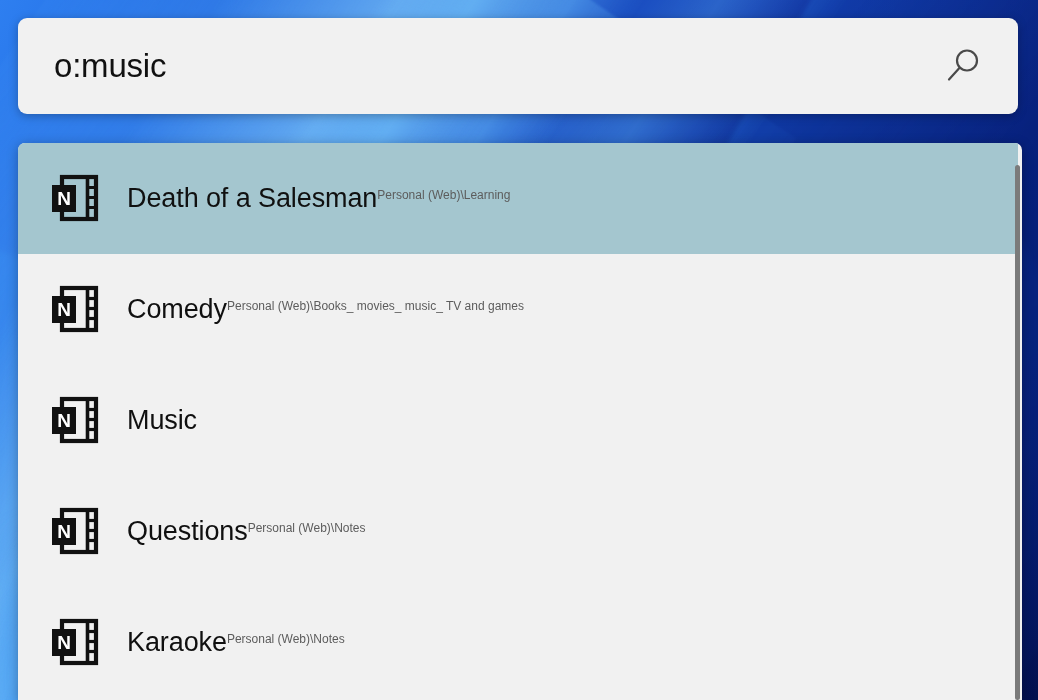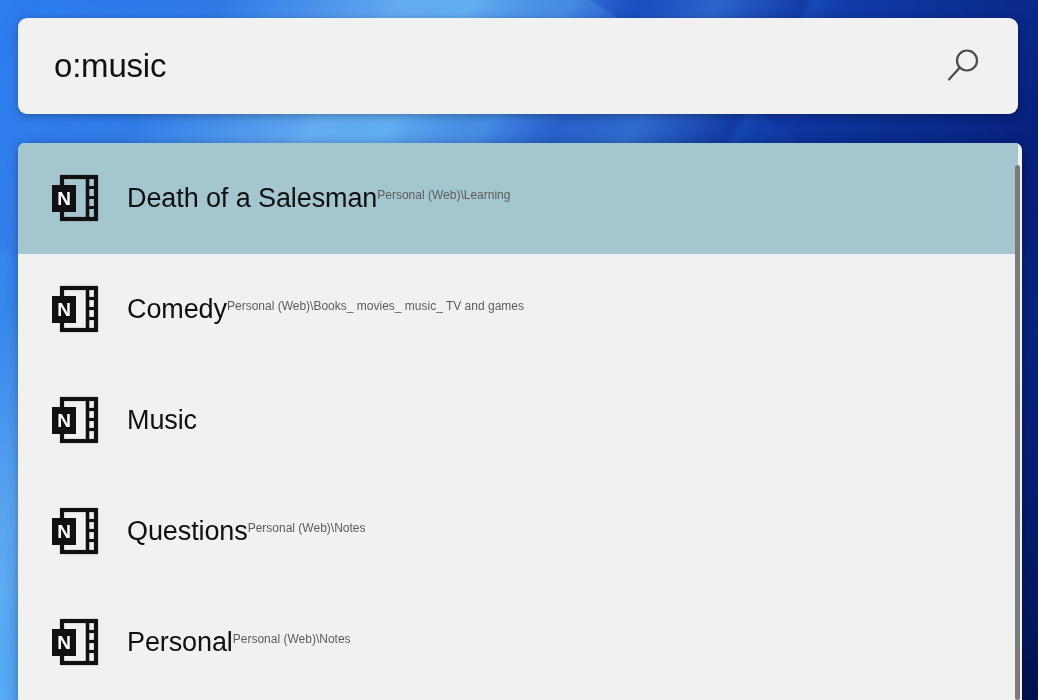--- a/index.html
+++ b/index.html
@@ -330,21 +330,21 @@
           <rect x="13" y="3" width="34" height="42" stroke="#111111" stroke-width="4.2" fill="none"></rect>
           <line x1="38.5" y1="3" x2="38.5" y2="45" stroke="#111111" stroke-width="3.6"></line>
           <line x1="38.5" y1="13.5" x2="47" y2="13.5" stroke="#111111" stroke-width="3.2"></line>
           <line x1="38.5" y1="23.5" x2="47" y2="23.5" stroke="#111111" stroke-width="3.2"></line>
           <line x1="38.5" y1="33.5" x2="47" y2="33.5" stroke="#111111" stroke-width="3.2"></line>
           <rect x="3" y="11" width="24" height="27" fill="#111111"></rect>
           <text x="15" y="31" text-anchor="middle" font-family="'Liberation Sans', sans-serif" font-size="19" font-weight="bold" fill="#ffffff">N</text>
         </svg>
       </span>
       <span class="result-text">
-        <span class="result-title">Personal</span>
+        <span class="result-title">Karaoke</span>
         <span class="result-subtitle">Personal (Web)\Notes</span>
       </span>
     </div>
 
   </div>
 
   <div class="scrollbar-track">
     <div class="scrollbar-thumb"></div>
   </div>
 </div>

